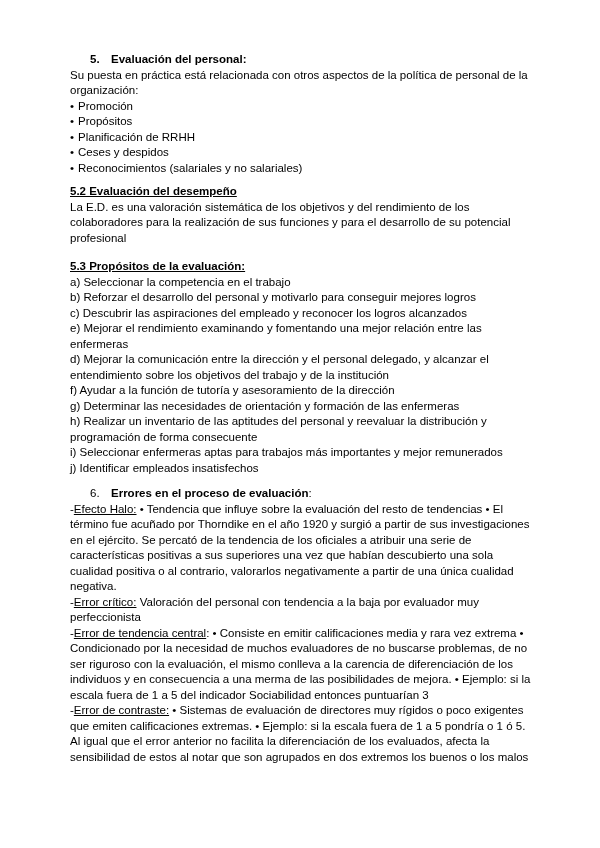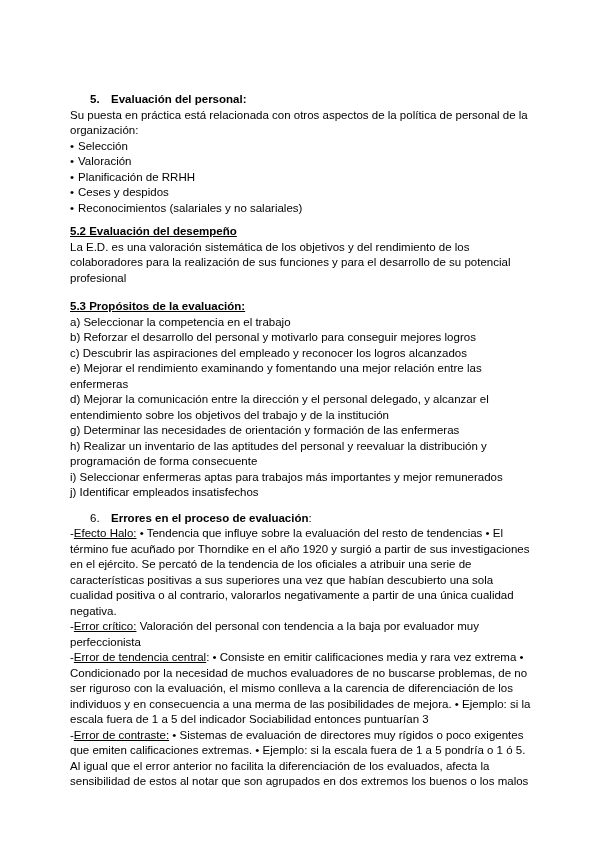--- a/index.html
+++ b/index.html
@@ -7,21 +7,21 @@
   .page {
     position: relative;
     width: 600px;
     height: 848px;
     box-sizing: border-box;
     background: #ffffff;
     color: #000000;
     font-family: "Liberation Sans", "DejaVu Sans", sans-serif;
     font-size: 11.5px;
     line-height: 15.5px;
-    padding: 92px 66px 0 70px;
+    padding: 52px 66px 0 70px;
     overflow: hidden;
     text-align: left;
   }
   .para { margin: 0; }
   .bold { font-weight: 700; }
   .heading-u { font-weight: 700; text-decoration: underline; }
   .u { text-decoration: underline; }
   .num-heading { margin-left: 20px; }
   .num { display: inline-block; min-width: 21px; }
   .bullet { margin-right: 4px; }
@@ -31,39 +31,40 @@
 </style>
 </head>
 <body>
 
 <div class="page">
 
   <div class="para num-heading bold"><span class="num">5.</span><span>Evaluación del personal:</span></div>
 
   <div class="para">Su puesta en práctica está relacionada con otros aspectos de la política de personal de la organización:</div>
 
-  <div class="para"><span class="bullet">•</span><span>Selección</span></div>
-  <div class="para"><span class="bullet">•</span><span>Valoración</span></div>
+  <div class="para"><span class="bullet">•</span><span>Promoción</span></div>
+  <div class="para"><span class="bullet">•</span><span>Propósitos</span></div>
   <div class="para"><span class="bullet">•</span><span>Planificación de RRHH</span></div>
   <div class="para"><span class="bullet">•</span><span>Ceses y despidos</span></div>
   <div class="para"><span class="bullet">•</span><span>Reconocimientos (salariales y no salariales)</span></div>
 
   <div class="sp8"></div>
 
   <div class="para heading-u">5.2 Evaluación del desempeño</div>
   <div class="para">La E.D. es una valoración sistemática de los objetivos y del rendimiento de los colaboradores para la realización de sus funciones y para el desarrollo de su potencial profesional</div>
 
   <div class="sp13"></div>
 
   <div class="para heading-u">5.3 Propósitos de la evaluación:</div>
   <div class="para">a) Seleccionar la competencia en el trabajo</div>
   <div class="para">b) Reforzar el desarrollo del personal y motivarlo para conseguir mejores logros</div>
   <div class="para">c) Descubrir las aspiraciones del empleado y reconocer los logros alcanzados</div>
   <div class="para">e) Mejorar el rendimiento examinando y fomentando una mejor relación entre las enfermeras</div>
   <div class="para">d) Mejorar la comunicación entre la dirección y el personal delegado, y alcanzar el entendimiento sobre los objetivos del trabajo y de la institución</div>
+  <div class="para">f) Ayudar a la función de tutoría y asesoramiento de la dirección</div>
   <div class="para">g) Determinar las necesidades de orientación y formación de las enfermeras</div>
   <div class="para">h) Realizar un inventario de las aptitudes del personal y reevaluar la distribución y programación de forma consecuente</div>
   <div class="para">i) Seleccionar enfermeras aptas para trabajos más importantes y mejor remunerados</div>
   <div class="para">j) Identificar empleados insatisfechos</div>
 
   <div class="sp10"></div>
 
   <div class="para num-heading"><span class="num">6.</span><span class="bold">Errores en el proceso de evaluación</span><span>:</span></div>
 
 

